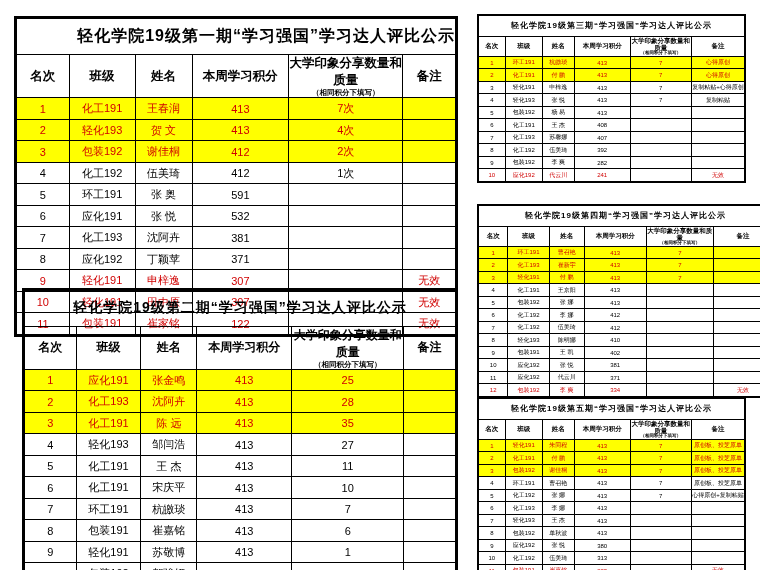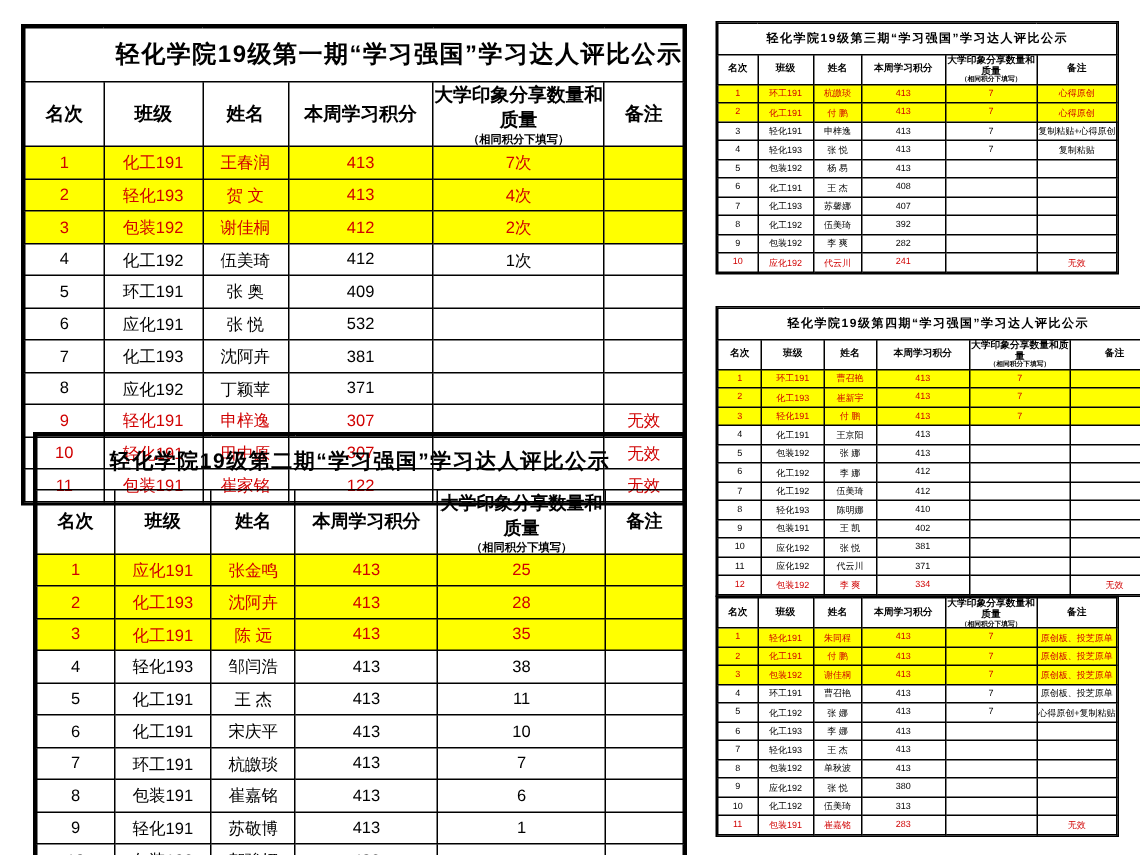--- a/index.html
+++ b/index.html
@@ -103,21 +103,21 @@
           <td>化工192</td>
           <td>伍美琦</td>
           <td>412</td>
           <td>1次</td>
           <td></td>
         </tr>
         <tr>
           <td>5</td>
           <td>环工191</td>
           <td>张 奥</td>
-          <td>409</td>
+          <td>591</td>
           <td></td>
           <td></td>
         </tr>
         <tr>
           <td>6</td>
           <td>应化191</td>
           <td>张 悦</td>
           <td>532</td>
           <td></td>
           <td></td>
@@ -215,21 +215,21 @@
           <td class="hl red">陈 远</td>
           <td class="hl red">413</td>
           <td class="hl red">35</td>
           <td class="hl red"></td>
         </tr>
         <tr>
           <td>4</td>
           <td>轻化193</td>
           <td>邹闫浩</td>
           <td>413</td>
-          <td>38</td>
+          <td>27</td>
           <td></td>
         </tr>
         <tr>
           <td>5</td>
           <td>化工191</td>
           <td>王 杰</td>
           <td>413</td>
           <td>11</td>
           <td></td>
         </tr>
@@ -520,20 +520,23 @@
     <colgroup>
         <col style="width:10%">
         <col style="width:14%">
         <col style="width:12%">
         <col style="width:21%">
         <col style="width:23%">
         <col style="width:20%">
       </colgroup>
     <tbody>
       <tr>
+        <td colspan="6" class="title-cell">轻化学院19级第五期“学习强国”学习达人评比公示</td>
+      </tr>
+      <tr>
         <th>名次</th>
         <th>班级</th>
         <th>姓名</th>
         <th>本周学习积分</th>
         <th>
           <span>大学印象分享数量和质量</span>
           <span class="sub">（相同积分下填写）</span>
         </th>
         <th>备注</th>
       </tr>

